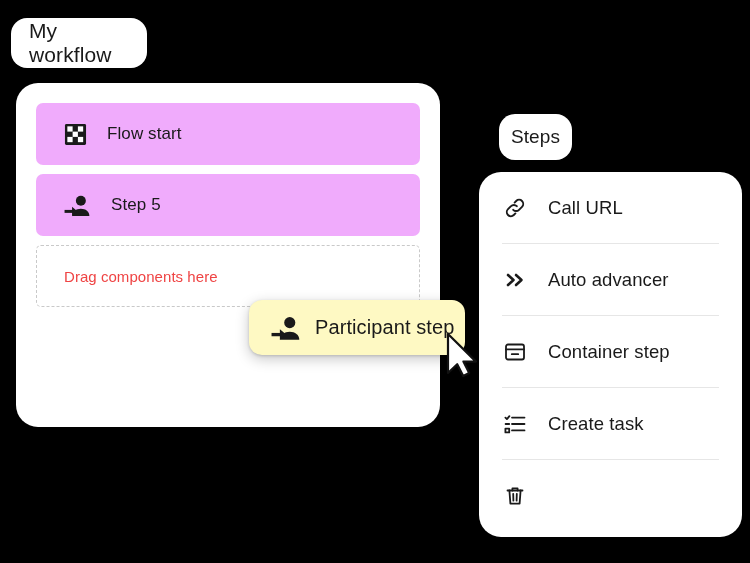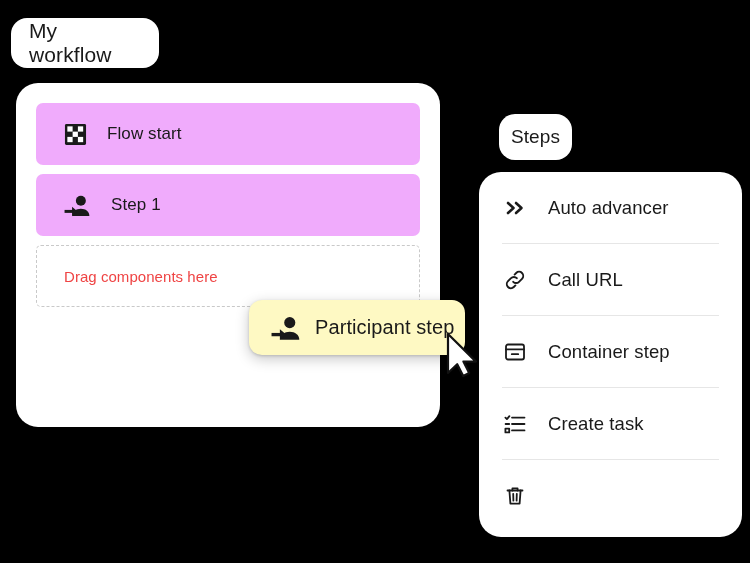--- a/index.html
+++ b/index.html
@@ -33,21 +33,21 @@
     justify-content: center;
     color: #1a1a1a;
     font-size: 21px;
     letter-spacing: 0.1px;
     box-sizing: border-box;
     padding: 0 18px;
   }
   #tab-workflow {
     left: 11px;
     top: 18px;
-    width: 148px;
+    width: 136px;
     height: 50px;
   }
   #tab-steps {
     left: 499px;
     top: 114px;
     width: 73px;
     height: 46px;
     font-size: 19px;
     padding: 0 12px;
   }
@@ -214,54 +214,54 @@
       <span class="node-label">Flow start</span>
     </div>
 
     <div class="node-row">
       <svg class="participant-icon" viewBox="0 0 28 24">
         <circle cx="17.5" cy="7" r="5.2" fill="#1a1a1a"></circle>
         <path d="M8.6 23c0-4.7 3.9-7.6 8.9-7.6s8.9 2.9 8.9 7.6z" fill="#1a1a1a"></path>
         <rect x="0.5" y="16.6" width="10" height="3.1" fill="#1a1a1a"></rect>
         <path d="M8.3 13.2 L14.2 18.15 L8.3 23.1 Z" fill="#1a1a1a"></path>
       </svg>
-      <span class="node-label">Step 1</span>
+      <span class="node-label">Step 5</span>
     </div>
 
     <div class="dropzone">
       <span class="dropzone-label">Drag components here</span>
     </div>
 
 
   </div>
 
   <div class="tab" id="tab-steps">
     <span>Steps</span>
   </div>
 
   <div id="steps-panel">
+
+    <div class="step-item">
+      <span class="step-icon">
+        <svg width="24" height="24" viewBox="0 0 24 24" fill="none" stroke="#1a1a1a" stroke-width="1.9" stroke-linecap="round" stroke-linejoin="round">
+          <path d="M10.2 13.8a4 4 0 0 0 5.8 0l3-3a4.1 4.1 0 0 0-5.8-5.8l-1.6 1.6"></path>
+          <path d="M13.8 10.2a4 4 0 0 0-5.8 0l-3 3a4.1 4.1 0 0 0 5.8 5.8l1.6-1.6"></path>
+        </svg>
+      </span>
+      <span class="step-label">Call URL</span>
+    </div>
 
     <div class="step-item">
       <span class="step-icon">
         <svg width="24" height="24" viewBox="0 0 24 24" fill="none" stroke="#1a1a1a" stroke-width="2.6" stroke-linecap="round" stroke-linejoin="round">
           <polyline points="5,7 10.5,12 5,17"></polyline>
           <polyline points="13,7 18.5,12 13,17"></polyline>
         </svg>
       </span>
       <span class="step-label">Auto advancer</span>
-    </div>
-
-    <div class="step-item">
-      <span class="step-icon">
-        <svg width="24" height="24" viewBox="0 0 24 24" fill="none" stroke="#1a1a1a" stroke-width="1.9" stroke-linecap="round" stroke-linejoin="round">
-          <path d="M10.2 13.8a4 4 0 0 0 5.8 0l3-3a4.1 4.1 0 0 0-5.8-5.8l-1.6 1.6"></path>
-          <path d="M13.8 10.2a4 4 0 0 0-5.8 0l-3 3a4.1 4.1 0 0 0 5.8 5.8l1.6-1.6"></path>
-        </svg>
-      </span>
-      <span class="step-label">Call URL</span>
     </div>
 
     <div class="step-item">
       <span class="step-icon">
         <svg width="24" height="24" viewBox="0 0 24 24" fill="none" stroke="#1a1a1a" stroke-width="1.8" stroke-linecap="round" stroke-linejoin="round">
           <rect x="3" y="4.5" width="18" height="15" rx="2"></rect>
           <line x1="3" y1="9.3" x2="21" y2="9.3"></line>
           <line x1="8.8" y1="14.2" x2="15.2" y2="14.2"></line>
         </svg>
       </span>

